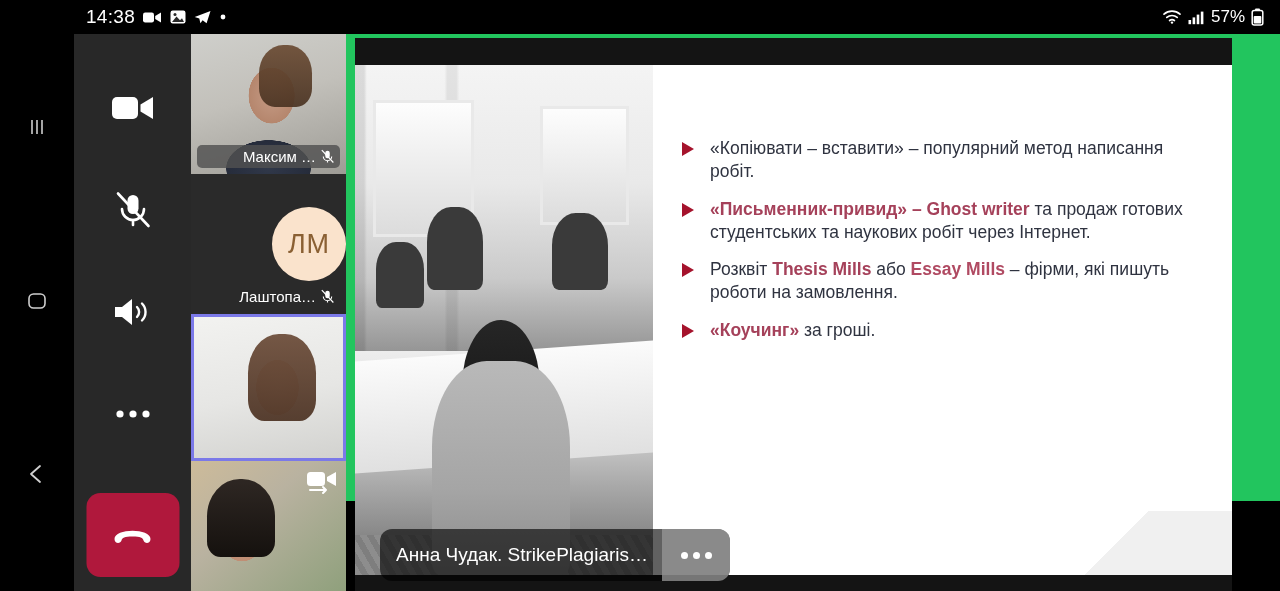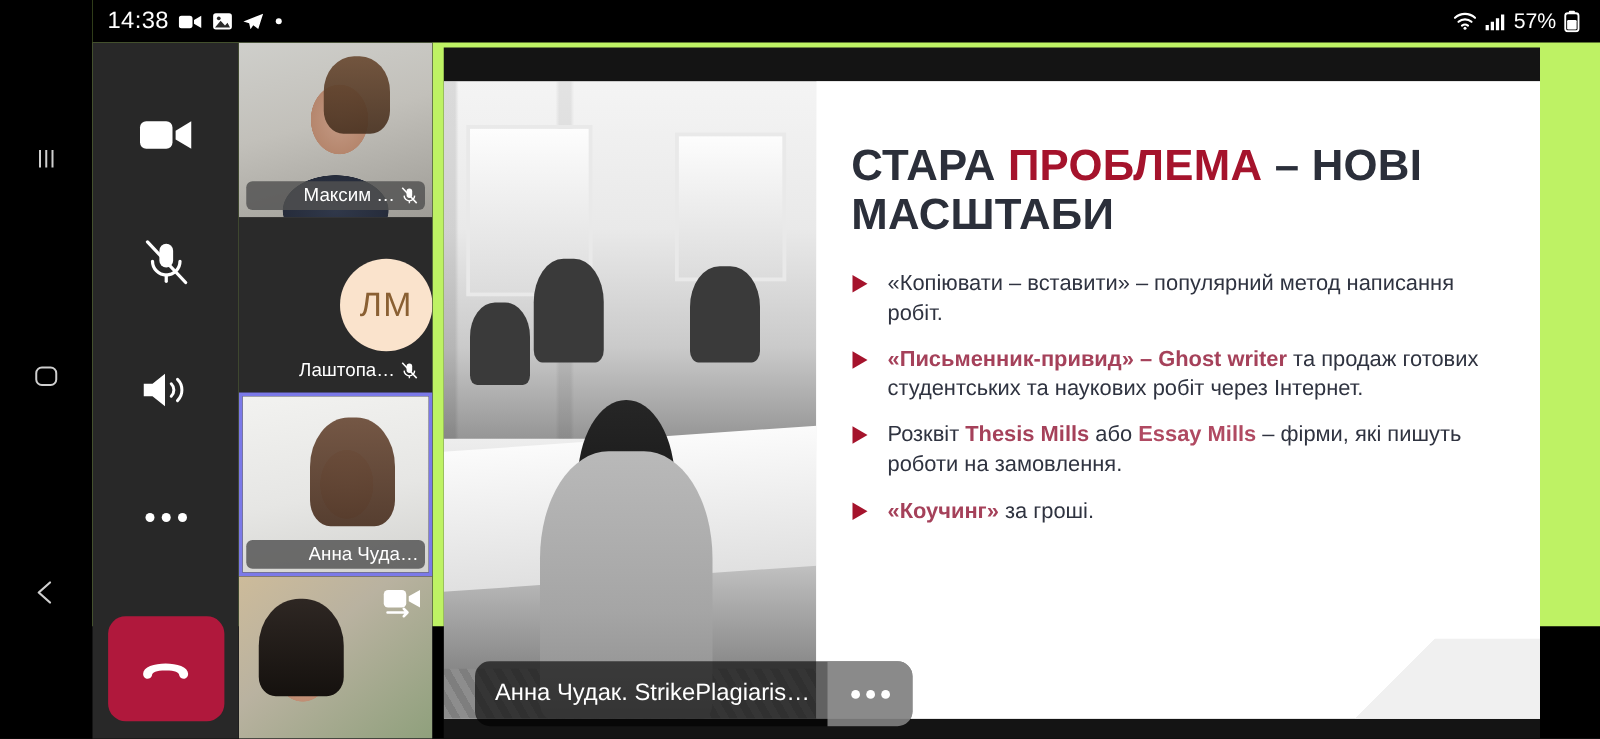--- a/index.html
+++ b/index.html
@@ -2,21 +2,21 @@
 <html><head>
 <meta charset="utf-8">
 <style>
   * { box-sizing: border-box; margin: 0; padding: 0; }
   html, body {
     width: 1280px; height: 591px;
     background: #000;
     font-family: "Liberation Sans", sans-serif;
     overflow: hidden;
   }
-  #root { position: relative; width: 1280px; height: 501px; background: #bef264; }
+  #root { position: relative; width: 1280px; height: 501px; background: #22c55e; }
 
   
   .nav-rail {
     position: absolute; left: 0; top: 0; width: 74px; height: 591px;
     background: #000; display: flex; flex-direction: column;
     align-items: center; justify-content: space-between;
     padding: 110px 0 100px 0;
   }
   .nav-btn { width: 34px; height: 34px; display: flex; align-items: center; justify-content: center; }
 
@@ -304,23 +304,20 @@
           <rect x="7" y="2.4" width="6" height="10" rx="3" fill="#fff"></rect>
           <path d="M4.4 10 a5.6 5.6 0 0 0 11.2 0" fill="none" stroke="#fff" stroke-width="1.5"></path>
           <line x1="10" y1="15.6" x2="10" y2="18" stroke="#fff" stroke-width="1.5"></line>
           <line x1="2.4" y1="1.6" x2="17.8" y2="18" stroke="#fff" stroke-width="1.6"></line>
         </svg>
       </div>
     </div>
 
     <div class="tile t3 active">
       <div class="feed feed3"></div>
-      <div class="tile-name">
-        <span class="nm">Анна Чуда…</span>
-      </div>
     </div>
 
     <div class="tile t4">
       <div class="feed feed4"></div>
       <div class="switch-cam">
         <svg width="32" height="28" viewBox="0 0 32 28">
           <rect x="1" y="3" width="18" height="14" rx="3.5" fill="#fff"></rect>
           <path d="M21 8 L30 3 V17 L21 12 Z" fill="#fff"></path>
           <path d="M4 21 H20 l-3 -3 M20 21 l-3 3" fill="none" stroke="#fff" stroke-width="2" stroke-linecap="round" stroke-linejoin="round"></path>
         </svg>
@@ -342,23 +339,20 @@
         </div>
         <div class="photo-bottom">
           <div class="floor"></div>
         </div>
         <div class="table-top"></div>
         <div class="hair-back"></div>
         <div class="person-back"></div>
       </div>
 
       <div class="slide-body">
-        <div class="slide-title">
-          <span>СТАРА </span><span class="hl">ПРОБЛЕМА</span><span> – НОВІ МАСШТАБИ</span>
-        </div>
 
         <div class="bullets">
 
           <div class="bullet">
             <span class="bullet-arrow">
               <svg width="14" height="16" viewBox="0 0 14 16">
                   <path d="M1 1 L13 8 L1 15 Z" fill="#a5132c"></path>
                 </svg>
             </span>
             <span class="bullet-text"><span>«Копіювати – вставити» – популярний метод написання робіт.</span></span>

